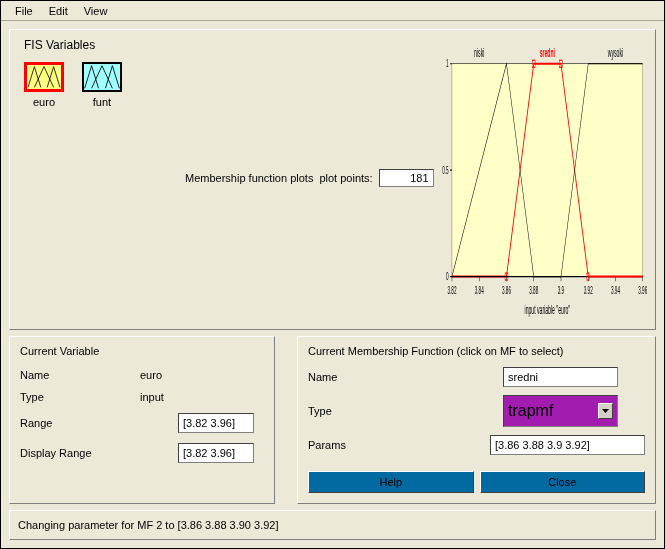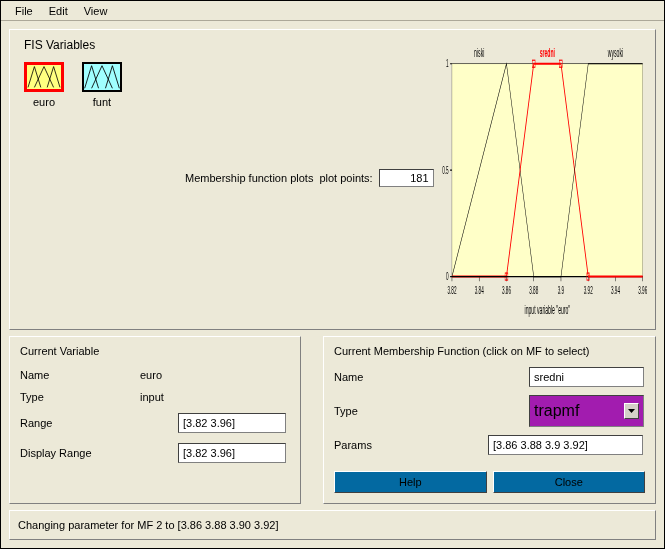--- a/index.html
+++ b/index.html
@@ -37,21 +37,21 @@
 .plot-svg { width: 100%; height: 100%; }
 
 .bottom-row { display:flex; gap:22px; height: 168px;}
 .panel { background:#ece9d8; border:1px solid #fff; border-right-color:#808080; border-bottom-color:#808080; padding:8px 10px;}
 .left-panel { width: 292px; display:flex; flex-direction:column; gap: 10px;}
 .right-panel { flex:1; display:flex; flex-direction:column; gap: 8px;}
 .panel-title { font-size:11px; margin-bottom:2px;}
 .form-row { display:flex; align-items:center; }
 .form-label { width: 120px; font-size:11px;}
 .form-val-text { font-size:11px;}
-.text-input { height:20px; background:#fff; border:1px solid #808080; border-top-color:#404040; border-left-color:#404040; padding:0 4px; font-size:11px; width: 108px;}
+.text-input { height:20px; background:#fff; border:1px solid #808080; border-top-color:#404040; border-left-color:#404040; padding:0 4px; font-size:11px; width: 76px;}
 .select-like { height:32px; background:#a21caf; border:1px solid #808080; border-top-color:#404040; border-left-color:#404040; padding:0 4px; font-size:16px; width:115px; display:flex; align-items:center; justify-content:space-between;}
 .select-btn { width:15px; height:16px; background:#d4d0c8; border:1px solid #fff; border-right-color:#404040; border-bottom-color:#404040; display:flex; align-items:center; justify-content:center;}
 
 .btn-row { display:flex; gap:6px;}
 .win-btn { flex:1; height:22px; background:#0369a1; border:1px solid #fff; border-right-color:#404040; border-bottom-color:#404040; font-size:11px; display:flex; align-items:center; justify-content:center;}
 
 .status-panel { background:#ece9d8; border:1px solid #fff; border-right-color:#808080; border-bottom-color:#808080; padding:6px 8px; height:30px; display:flex; align-items:center;}
 </style>
 </head>
 <body>
@@ -170,21 +170,21 @@
           <div class="select-like">
             <span>trapmf</span>
             <div class="select-btn">
               <svg width="7" height="4">
                   <path d="M0 0 L7 0 L3.5 4 Z" fill="#000"></path>
                 </svg>
             </div>
           </div>
         </div>
         <div class="form-row">
-          <span class="form-label" style="width:154px">Params</span>
+          <span class="form-label" style="width:182px">Params</span>
           <input class="text-input" style="width: 155px;" value="[3.86 3.88 3.9 3.92]">
         </div>
         <div class="btn-row" style="margin-top:8px">
           <div class="win-btn">Help</div>
           <div class="win-btn">Close</div>
         </div>
       </div>
 
     </div>
 

